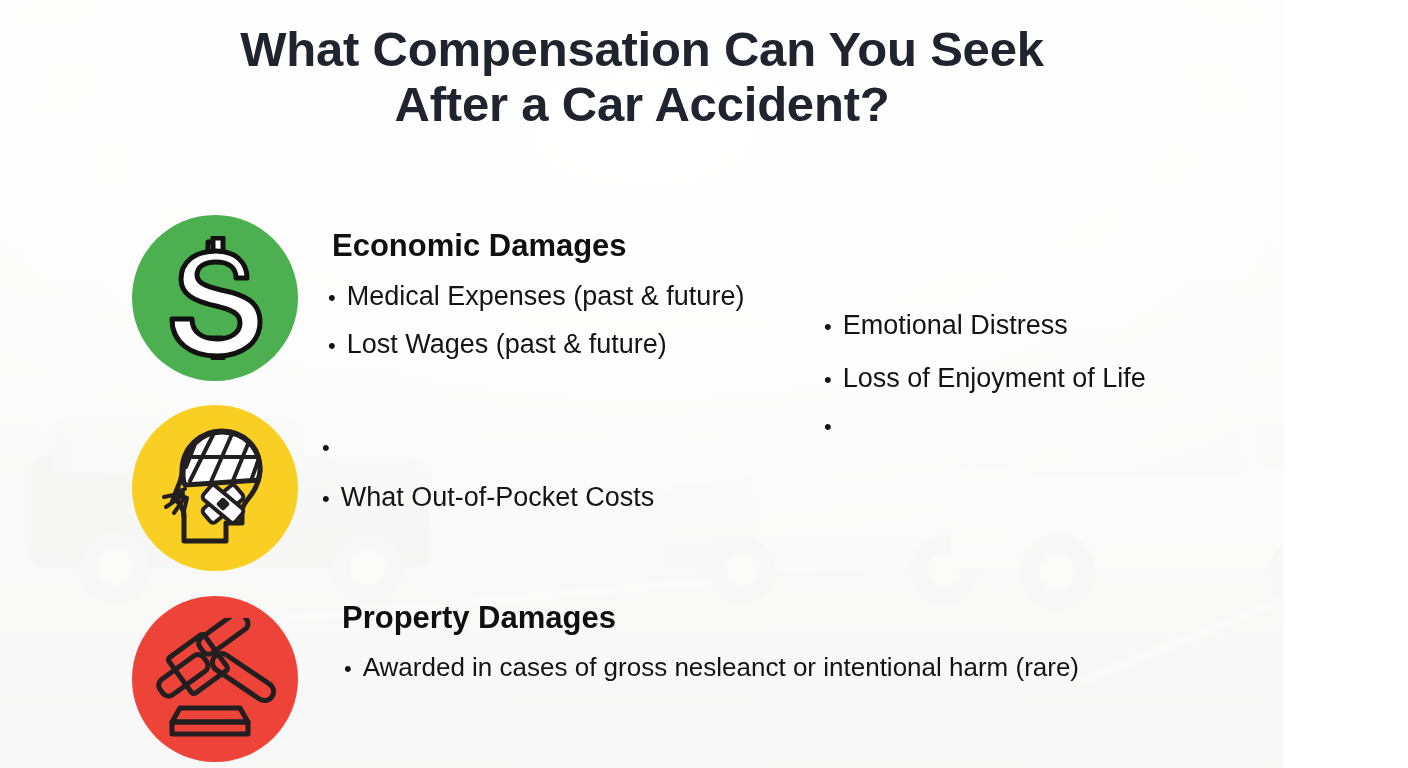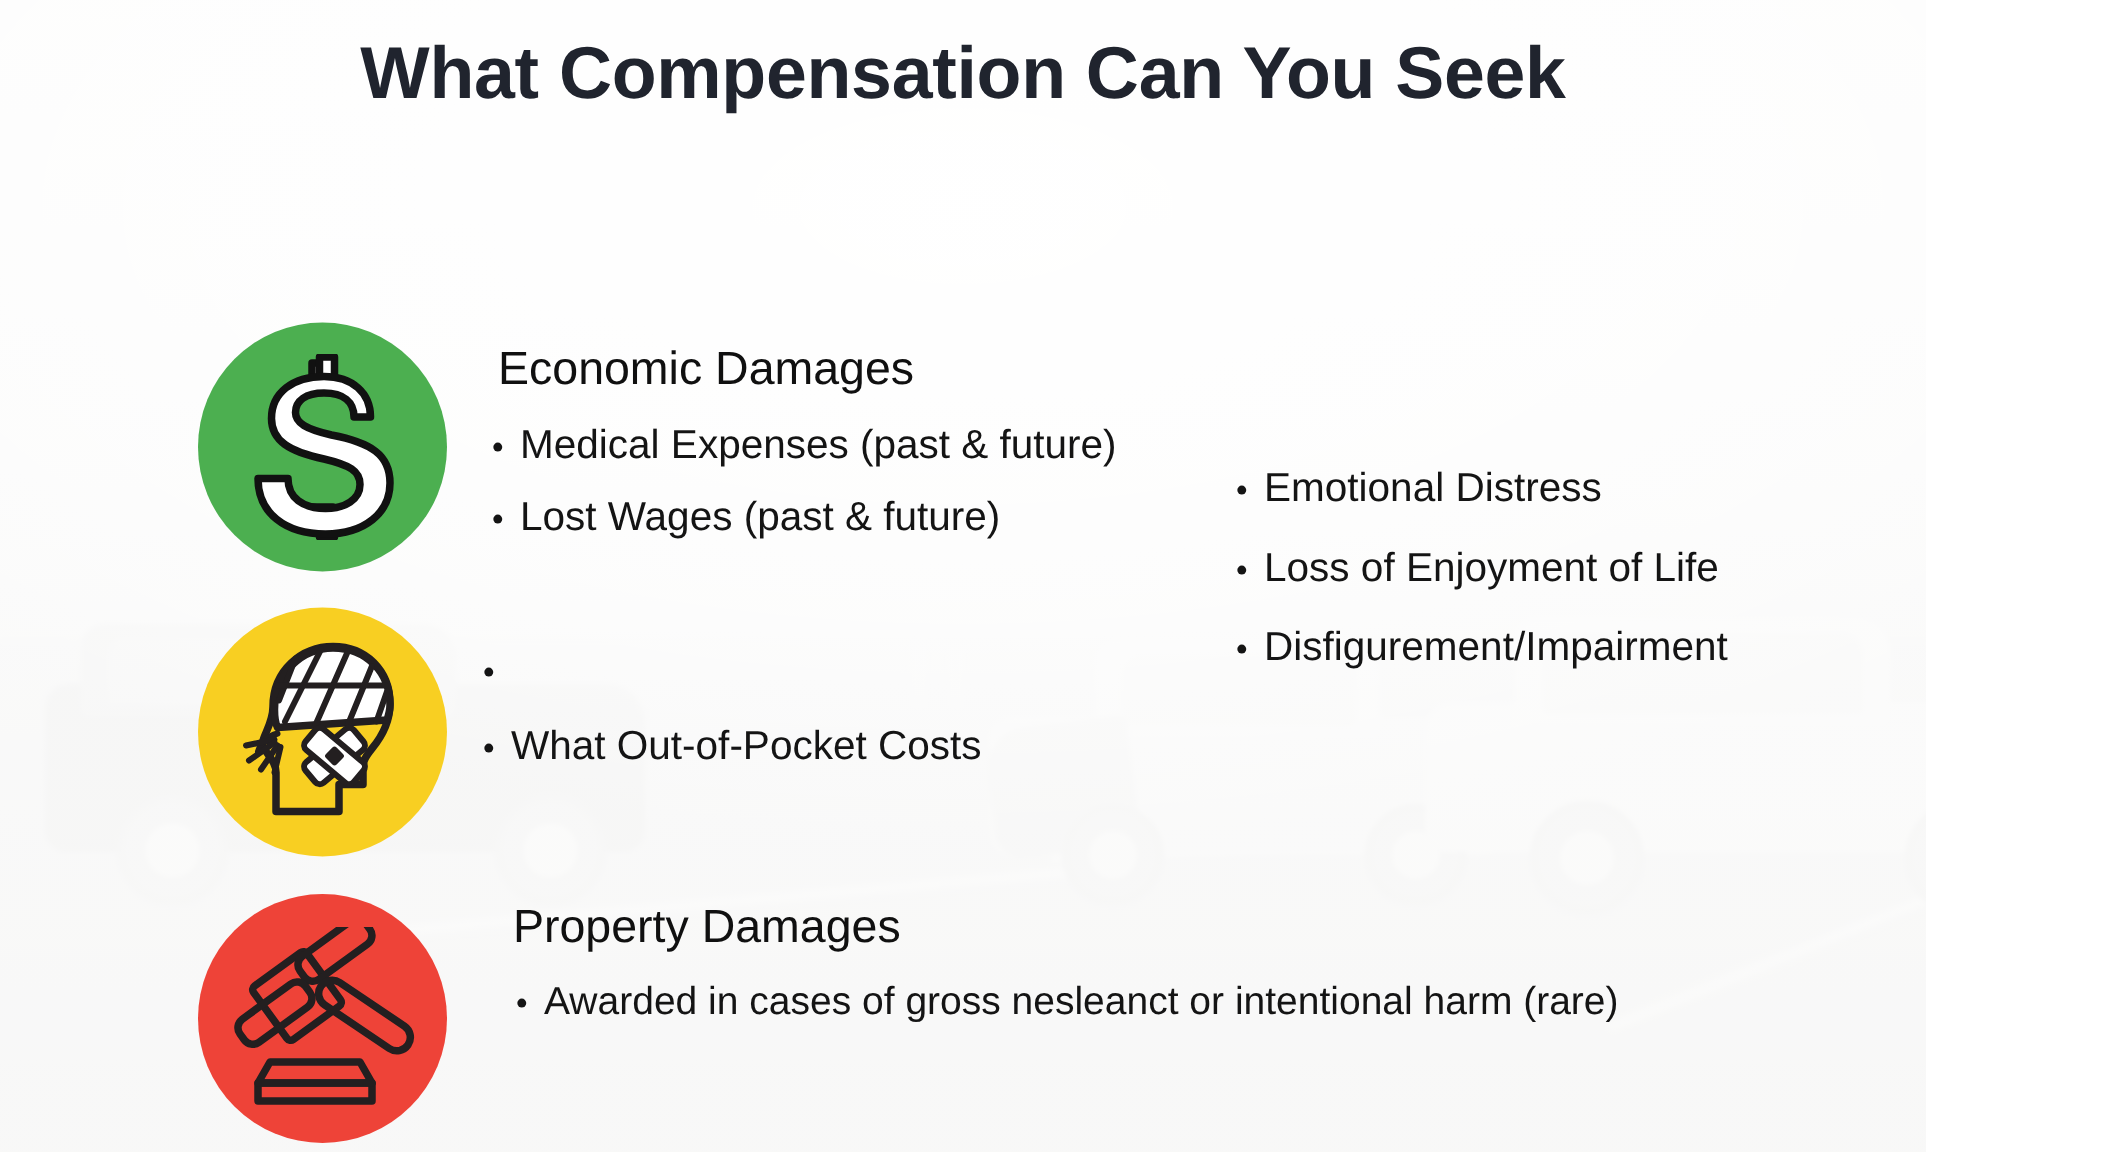--- a/index.html
+++ b/index.html
@@ -137,21 +137,21 @@
     align-items: center;
     justify-content: center;
   }
   #icon-money { left: 132px; top: 215px;  width: 166px; height: 166px; background: #4caf50; }
   #icon-head  { left: 132px; top: 405px;  width: 166px; height: 166px; background: #f8cf22; }
   #icon-gavel { left: 132px; top: 596px;  width: 166px; height: 166px; background: #ee4338; }
 
   .block { position: absolute; }
   .block-head {
     font-size: 31px;
-    font-weight: normal;
+    font-weight: bold;
     color: #101010;
     margin: 0 0 4px 0;
     white-space: nowrap;
   }
   .bullets { list-style: none; margin: 0; padding: 0; }
   .bullets li {
     font-size: 27px;
     color: #141414;
     white-space: nowrap;
     display: flex;
@@ -228,20 +228,21 @@
       <div class="wheel w2"></div>
     </div>
   </div>
 
   <div id="wash"></div>
 
   <div id="content">
 
     <div class="title">
       <div>What Compensation Can You Seek</div>
+      <div>After a Car Accident?</div>
     </div>
 
     <div class="icon-circle" id="icon-money">
       <svg width="112" height="124" viewBox="0 0 112 124" aria-hidden="true">
         <g fill="#ffffff" stroke="#111111" stroke-width="5" stroke-linejoin="round" stroke-linecap="round">
           <path d="M63 6 H49 V22 H63 Z"></path>
           <path d="M63 102 H49 V118 H63 Z"></path>
           <path d="M90 40
                    C90 26 78 17 58 17
                    C36 17 24 27 24 42
@@ -373,21 +374,20 @@
         <li>
           <span class="dot">•</span>
           <span>Emotional Distress</span>
         </li>
         <li>
           <span class="dot">•</span>
           <span>Loss of Enjoyment of Life</span>
         </li>
         <li>
           <span class="dot">•</span>
-          <span>Disfigurement/Impairment</span>
         </li>
       </ul>
     </div>
 
     <div class="block" id="block-punitive">
       <div class="block-head">Property Damages</div>
       <ul class="bullets">
         <li>
           <span class="dot">•</span>
           <span>Awarded in cases of gross nesleanct or intentional harm (rare)</span>

